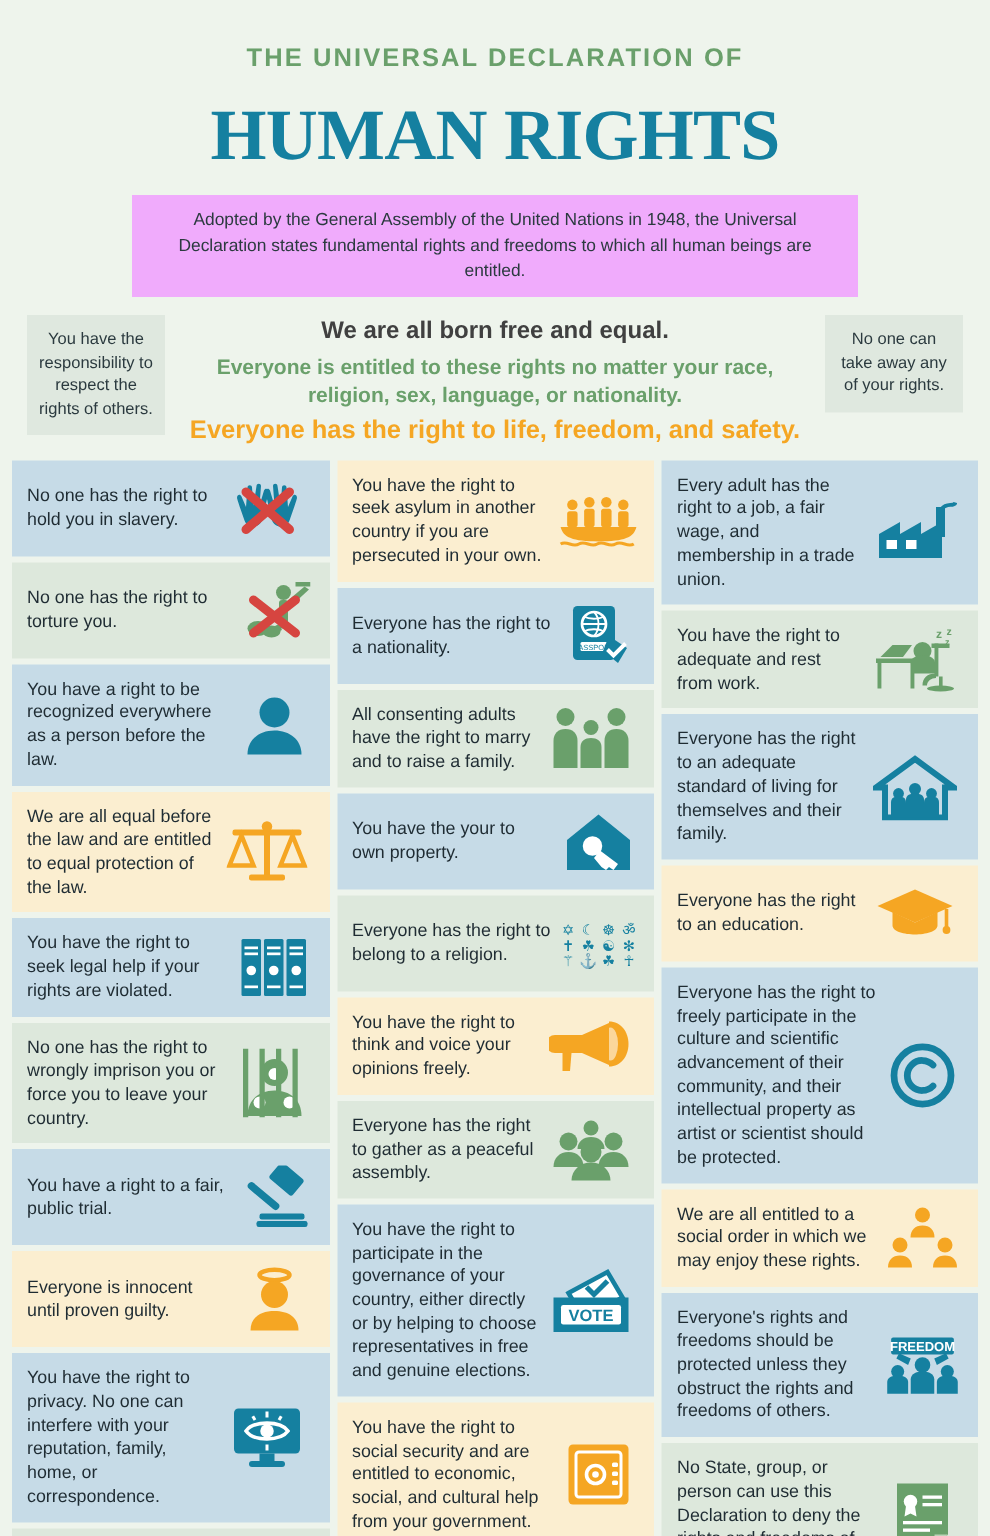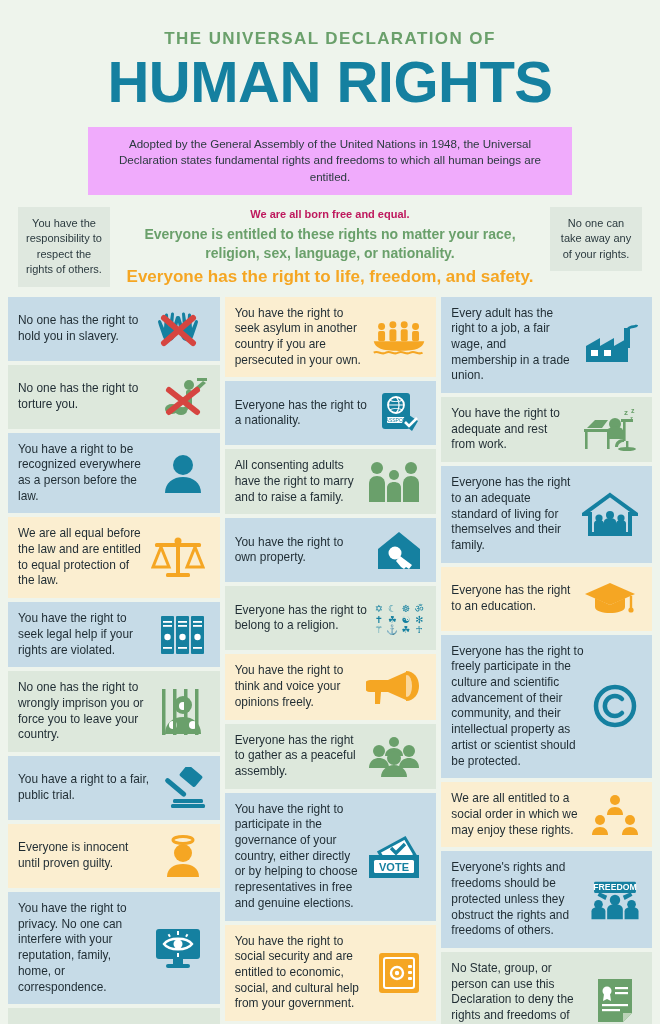--- a/index.html
+++ b/index.html
@@ -11,42 +11,42 @@
   }
   .page { position: relative; width: 660px; height: 940px; background: #eef4ec; }
 
   
   .hdr { text-align: center; padding-top: 30px; }
   .hdr-kicker {
     color: #6aa06b; font-weight: bold; font-size: 17px;
     letter-spacing: 1.4px; line-height: 1.1;
   }
   .hdr-title {
-    color: #1580a0; font-weight: bold; font-size: 58px;
-    letter-spacing: -0.5px; line-height: 1.05; margin-top: 3px;
-    font-family: Liberation Sans, sans-serif;
+    color: #1580a0; font-weight: bold; font-size: 48px;
+    letter-spacing: -0.5px; line-height: 1.05; margin-top: 17px;
+    font-family: Liberation Serif, serif;
   }
   .adopted {
     margin: 14px auto 0; width: 484px; background: #f0abfc;
     padding: 9px 14px; text-align: center; color: #2b3a3f;
     font-size: 11.6px; line-height: 1.45;
   }
 
   
   .prow {
     display: flex; align-items: flex-start; justify-content: space-between;
     margin-top: 12px; padding: 0 18px;
   }
   .sidebox {
     background: #dfe8df; color: #2b3a3f; font-size: 11px;
     line-height: 1.4; text-align: center; padding: 9px 7px;
     width: 92px; flex: 0 0 92px;
   }
   .pcenter { flex: 1 1 auto; text-align: center; padding: 0 8px; }
-  .p1 { color: #be185d; font-weight: bold; font-size: 11px; line-height: 1.35; }
+  .p1 { color: #404040; font-weight: bold; font-size: 16px; line-height: 1.35; }
   .p2 { color: #6aa06b; font-weight: bold; font-size: 14px; line-height: 1.35; margin-top: 3px; }
   .p3 { color: #f5a623; font-weight: bold; font-size: 17px; line-height: 1.35; margin-top: 3px; }
 
   
   .cols { display: flex; gap: 5px; padding: 8px 8px 0 8px; align-items: flex-start; }
   .col { display: flex; flex-direction: column; gap: 4px; }
   .col-1 { width: 212px; }
   .col-2 { width: 212px; }
   .col-3 { width: 211px; }
 
@@ -284,21 +284,21 @@
                 <path d="M1 42V24c0-5 3-8 8-8s8 3 8 8v18z"></path>
       <circle cx="26" cy="15" r="5"></circle>
                 <path d="M19 42V28c0-4 3-6 7-6s7 2 7 6v14z"></path>
       <circle cx="43" cy="8" r="6"></circle>
                 <path d="M35 42V24c0-5 3-8 8-8s8 3 8 8v18z"></path>
     </g>
   </svg>
           </div>
         </div>
         <div class="card blue">
-          <div class="card-text">You have the right to own property.</div>
+          <div class="card-text">You have the your to own property.</div>
           <div class="card-icon">
             <svg width="46" height="42" viewBox="0 0 46 42">
     <path d="M23 3 L44 20 v20 H2 V20z" fill="#1580a0"></path>
     <circle cx="19" cy="24" r="6.5" fill="#ffffff"></circle>
     <path d="M24 27 l12 9 -3 4 -3-2 -2 2 -3-2 -5-6z" fill="#ffffff"></path>
   </svg>
           </div>
         </div>
         <div class="card green">
           <div class="card-text">Everyone has the right to belong to a religion.</div>

